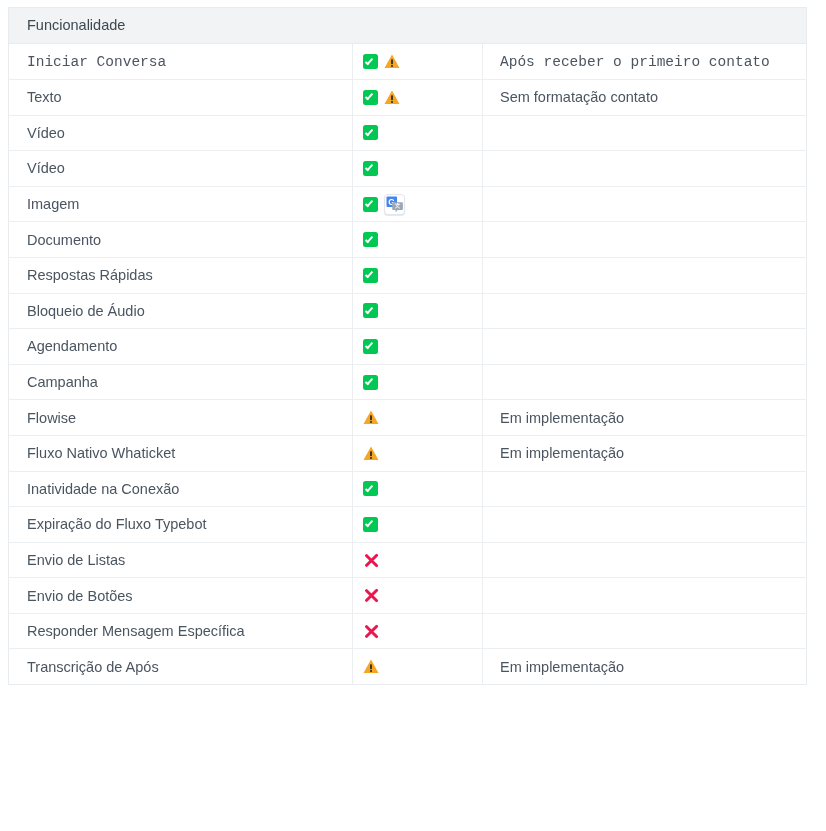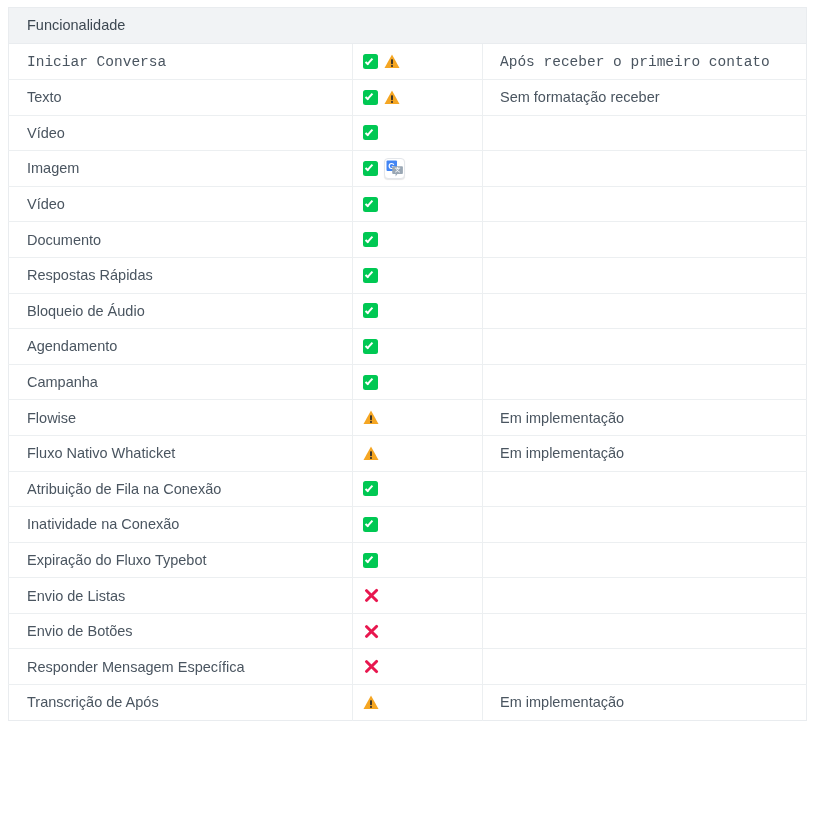--- a/index.html
+++ b/index.html
@@ -207,21 +207,30 @@
                 <span class="icon icon-check" style="background: rgb(0, 200, 83);"></span>
                 <span class="icon icon-warning">
                   <svg width="16" height="15" viewBox="0 0 16 15">
                     <path d="M8 0.6 L15.5 14 L0.5 14 Z" fill="#F5A623"></path>
                     <rect x="7.1" y="5.2" width="1.8" height="5.0" rx="0.6" fill="#2b2b2b"></rect>
                     <rect x="7.1" y="11.1" width="1.8" height="1.8" rx="0.6" fill="#2b2b2b"></rect>
                   </svg>
                 </span>
               </div>
             </td>
-            <td class="notes-cell">Sem formatação receber</td>
+            <td class="notes-cell">Sem formatação contato</td>
+          </tr>
+          <tr class="table-row">
+            <td class="feature-cell">Vídeo</td>
+            <td class="status-cell">
+              <div class="status-icons">
+                <span class="icon icon-check" style="background: rgb(0, 200, 83);"></span>
+              </div>
+            </td>
+            <td class="notes-cell"></td>
           </tr>
           <tr class="table-row">
             <td class="feature-cell">Vídeo</td>
             <td class="status-cell">
               <div class="status-icons">
                 <span class="icon icon-check" style="background: rgb(0, 200, 83);"></span>
               </div>
             </td>
             <td class="notes-cell"></td>
           </tr>
@@ -236,29 +245,20 @@
                     <text x="6.7" y="9.6" font-family="Liberation Sans, sans-serif" font-size="8.6" font-weight="bold" fill="#ffffff" text-anchor="middle">G</text>
                     <path d="M7.2 7.2 H17 a0.9 0.9 0 0 1 0.9 0.9 V14 a0.9 0.9 0 0 1 -0.9 0.9 H12.4 L10.6 17.4 V14.9 H8.1 a0.9 0.9 0 0 1 -0.9 -0.9 V8.1 a0.9 0.9 0 0 1 0.9 -0.9 Z" fill="#9aa7b4"></path>
                     <path d="M10.2 9.2 h4.6 M12.5 8.5 v0.9 M13.6 9.6 c-0.3 1.9 -1.6 3.0 -3.0 3.4 M11.6 10.6 c0.5 1.3 1.6 2.1 2.9 2.4" stroke="#ffffff" stroke-width="0.85" fill="none" stroke-linecap="round"></path>
                   </svg>
                 </span>
               </div>
             </td>
             <td class="notes-cell"></td>
           </tr>
           <tr class="table-row">
-            <td class="feature-cell">Vídeo</td>
-            <td class="status-cell">
-              <div class="status-icons">
-                <span class="icon icon-check" style="background: rgb(0, 200, 83);"></span>
-              </div>
-            </td>
-            <td class="notes-cell"></td>
-          </tr>
-          <tr class="table-row">
             <td class="feature-cell">Documento</td>
             <td class="status-cell">
               <div class="status-icons">
                 <span class="icon icon-check" style="background: rgb(0, 200, 83);"></span>
               </div>
             </td>
             <td class="notes-cell"></td>
           </tr>
           <tr class="table-row">
             <td class="feature-cell">Respostas Rápidas</td>
@@ -318,29 +318,20 @@
                 <span class="icon icon-warning">
                   <svg width="16" height="15" viewBox="0 0 16 15">
                     <path d="M8 0.6 L15.5 14 L0.5 14 Z" fill="#F5A623"></path>
                     <rect x="7.1" y="5.2" width="1.8" height="5.0" rx="0.6" fill="#2b2b2b"></rect>
                     <rect x="7.1" y="11.1" width="1.8" height="1.8" rx="0.6" fill="#2b2b2b"></rect>
                   </svg>
                 </span>
               </div>
             </td>
             <td class="notes-cell">Em implementação</td>
-          </tr>
-          <tr class="table-row">
-            <td class="feature-cell">Atribuição de Fila na Conexão</td>
-            <td class="status-cell">
-              <div class="status-icons">
-                <span class="icon icon-check" style="background: rgb(0, 200, 83);"></span>
-              </div>
-            </td>
-            <td class="notes-cell"></td>
           </tr>
           <tr class="table-row">
             <td class="feature-cell">Inatividade na Conexão</td>
             <td class="status-cell">
               <div class="status-icons">
                 <span class="icon icon-check" style="background: rgb(0, 200, 83);"></span>
               </div>
             </td>
             <td class="notes-cell"></td>
           </tr>

